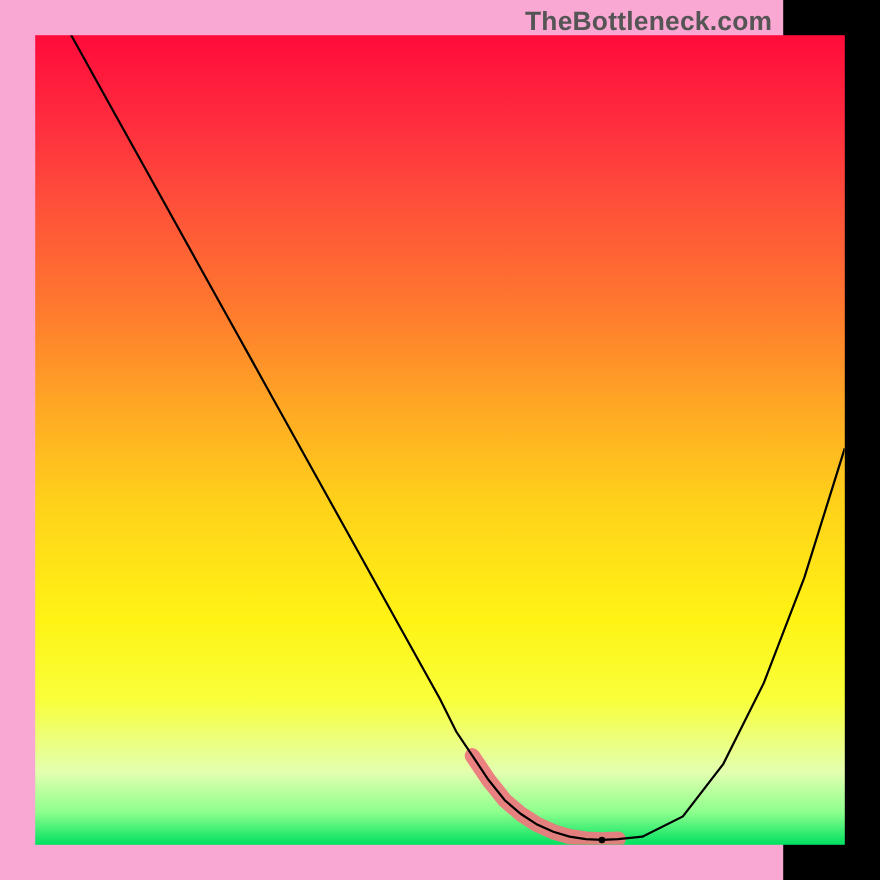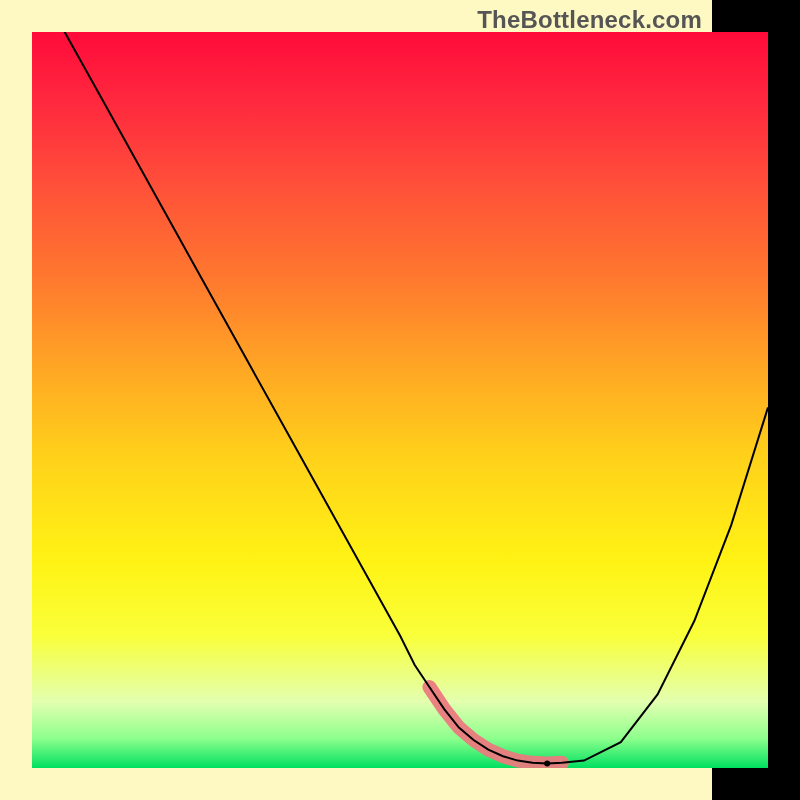--- a/index.html
+++ b/index.html
@@ -8,21 +8,21 @@
     width: 800px;
     height: 800px;
     background: #000;
     overflow: hidden;
     font-family: Arial, Helvetica, sans-serif;
   }
   .frame {
     position: relative;
     width: 712px;
     height: 800px;
-    background: #fef9c3;
+    background: #f9a8d4;
   }
   .attribution {
     position: absolute;
     top: 6px;
     right: 10px;
     color: #555;
     font-size: 24px;
     font-weight: bold;
     letter-spacing: 0.2px;
     z-index: 20;

